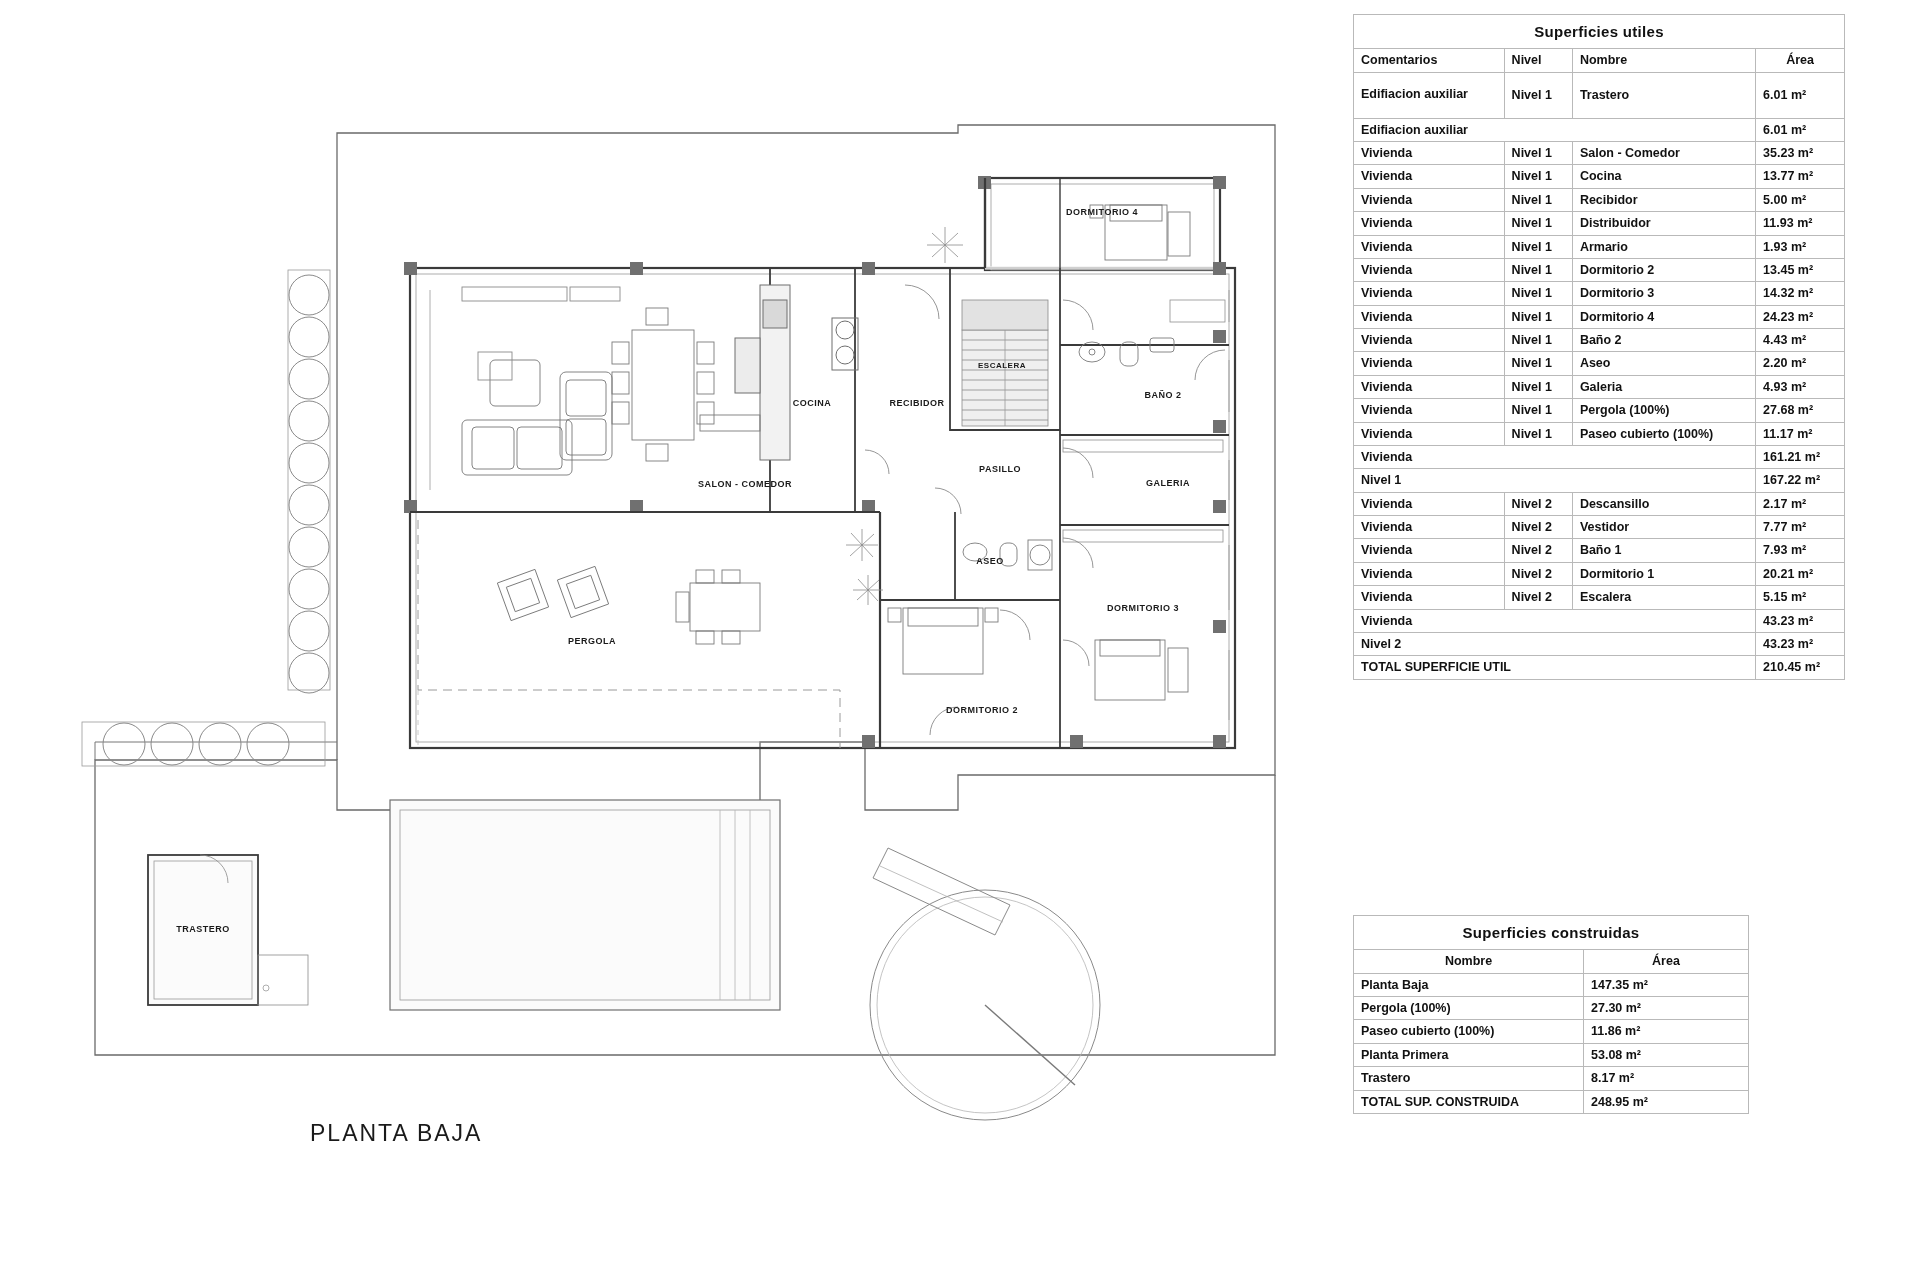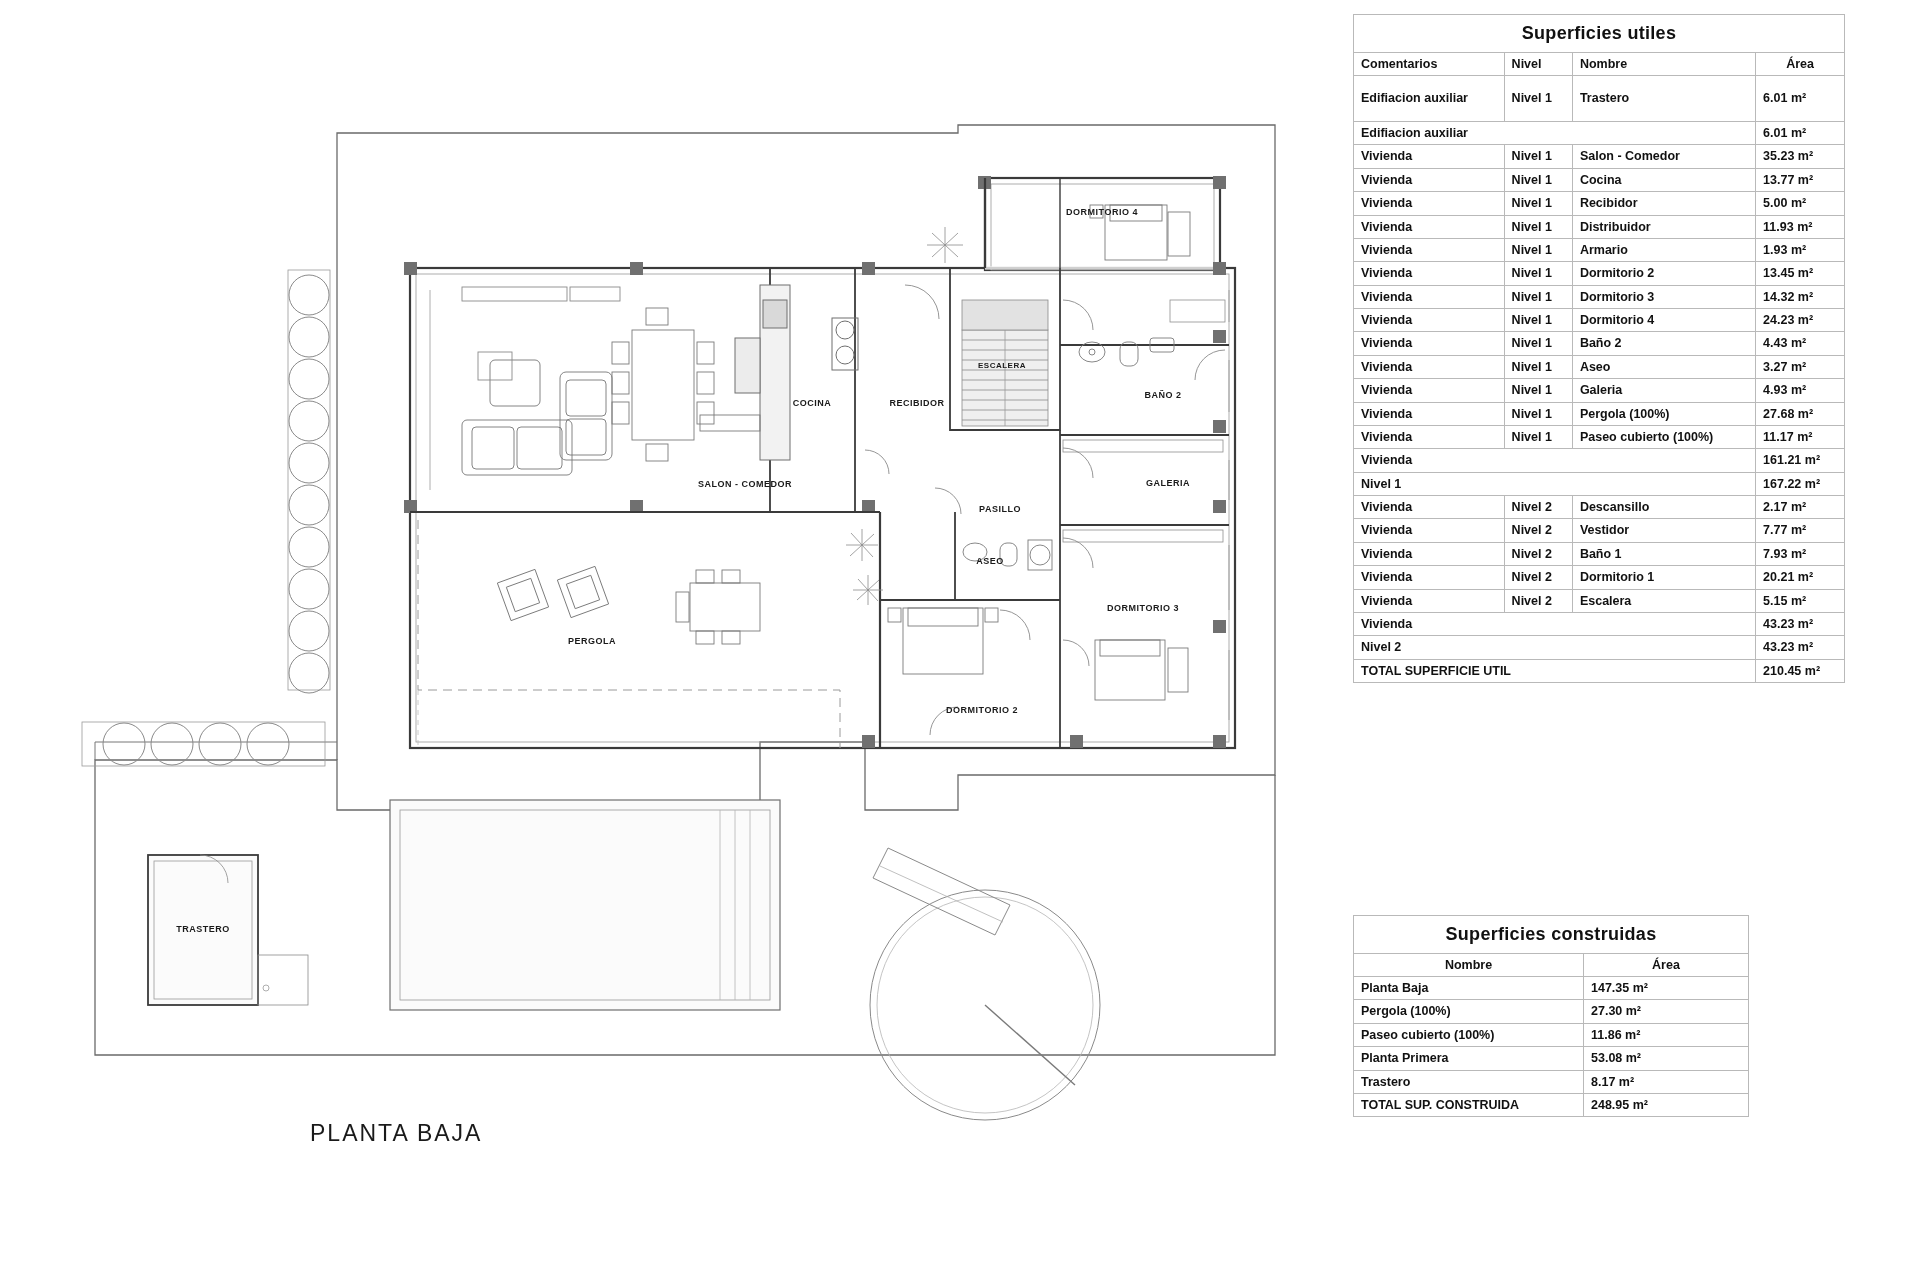--- a/index.html
+++ b/index.html
@@ -57,21 +57,21 @@
   table.sup td, table.sup th {
     border: 1px solid #b9b9b9;
     padding: 4px 7px;
     font-weight: bold;
     color: #111;
     background: #fff;
     line-height: 1.15;
   }
   table.sup .title-cell {
     text-align: center;
-    font-size: 18px;
+    font-size: 15px;
     padding: 8px 4px;
     letter-spacing: 0.3px;
   }
   table.sup .hdr td { text-align: left; }
   table.sup .hdr td.area-h { text-align: center; }
   table.sup td.area { white-space: nowrap; }
   table.sup tr.sum td { }
 
   #tbl-utiles { left: 1353px; top: 14px; width: 492px; }
   #tbl-construidas { left: 1353px; top: 915px; width: 396px; }
@@ -331,21 +331,21 @@
     </g>
   </svg>
 
   <div class="plan-label" style="left:1102px;top:212px;">DORMITORIO 4</div>
   <div class="plan-label" style="left:812px;top:403px;">COCINA</div>
   <div class="plan-label" style="left:917px;top:403px;">RECIBIDOR</div>
   <div class="plan-label small" style="left:1002px;top:365px;">ESCALERA</div>
   <div class="plan-label" style="left:1163px;top:395px;">BAÑO 2</div>
   <div class="plan-label" style="left:1168px;top:483px;">GALERIA</div>
   <div class="plan-label" style="left:745px;top:484px;">SALON - COMEDOR</div>
-  <div class="plan-label" style="left:1000px;top:509px;">PASILLO</div>
+  <div class="plan-label" style="left:1000px;top:469px;">PASILLO</div>
   <div class="plan-label" style="left:990px;top:561px;">ASEO</div>
   <div class="plan-label" style="left:1143px;top:608px;">DORMITORIO 3</div>
   <div class="plan-label" style="left:592px;top:641px;">PERGOLA</div>
   <div class="plan-label" style="left:982px;top:710px;">DORMITORIO 2</div>
   <div class="plan-label" style="left:203px;top:929px;">TRASTERO</div>
 
   <div id="planta-baja-title">PLANTA BAJA</div>
 </div>
 
 <div class="tbl-wrap" id="tbl-utiles">
@@ -423,21 +423,21 @@
       <tr>
           <td>Vivienda</td>
           <td>Nivel 1</td>
           <td>Baño 2</td>
           <td class="area">4.43 m²</td>
         </tr>
       <tr>
           <td>Vivienda</td>
           <td>Nivel 1</td>
           <td>Aseo</td>
-          <td class="area">3.27 m²</td>
+          <td class="area">2.20 m²</td>
         </tr>
       <tr>
           <td>Vivienda</td>
           <td>Nivel 1</td>
           <td>Galeria</td>
           <td class="area">4.93 m²</td>
         </tr>
       <tr>
           <td>Vivienda</td>
           <td>Nivel 1</td>

